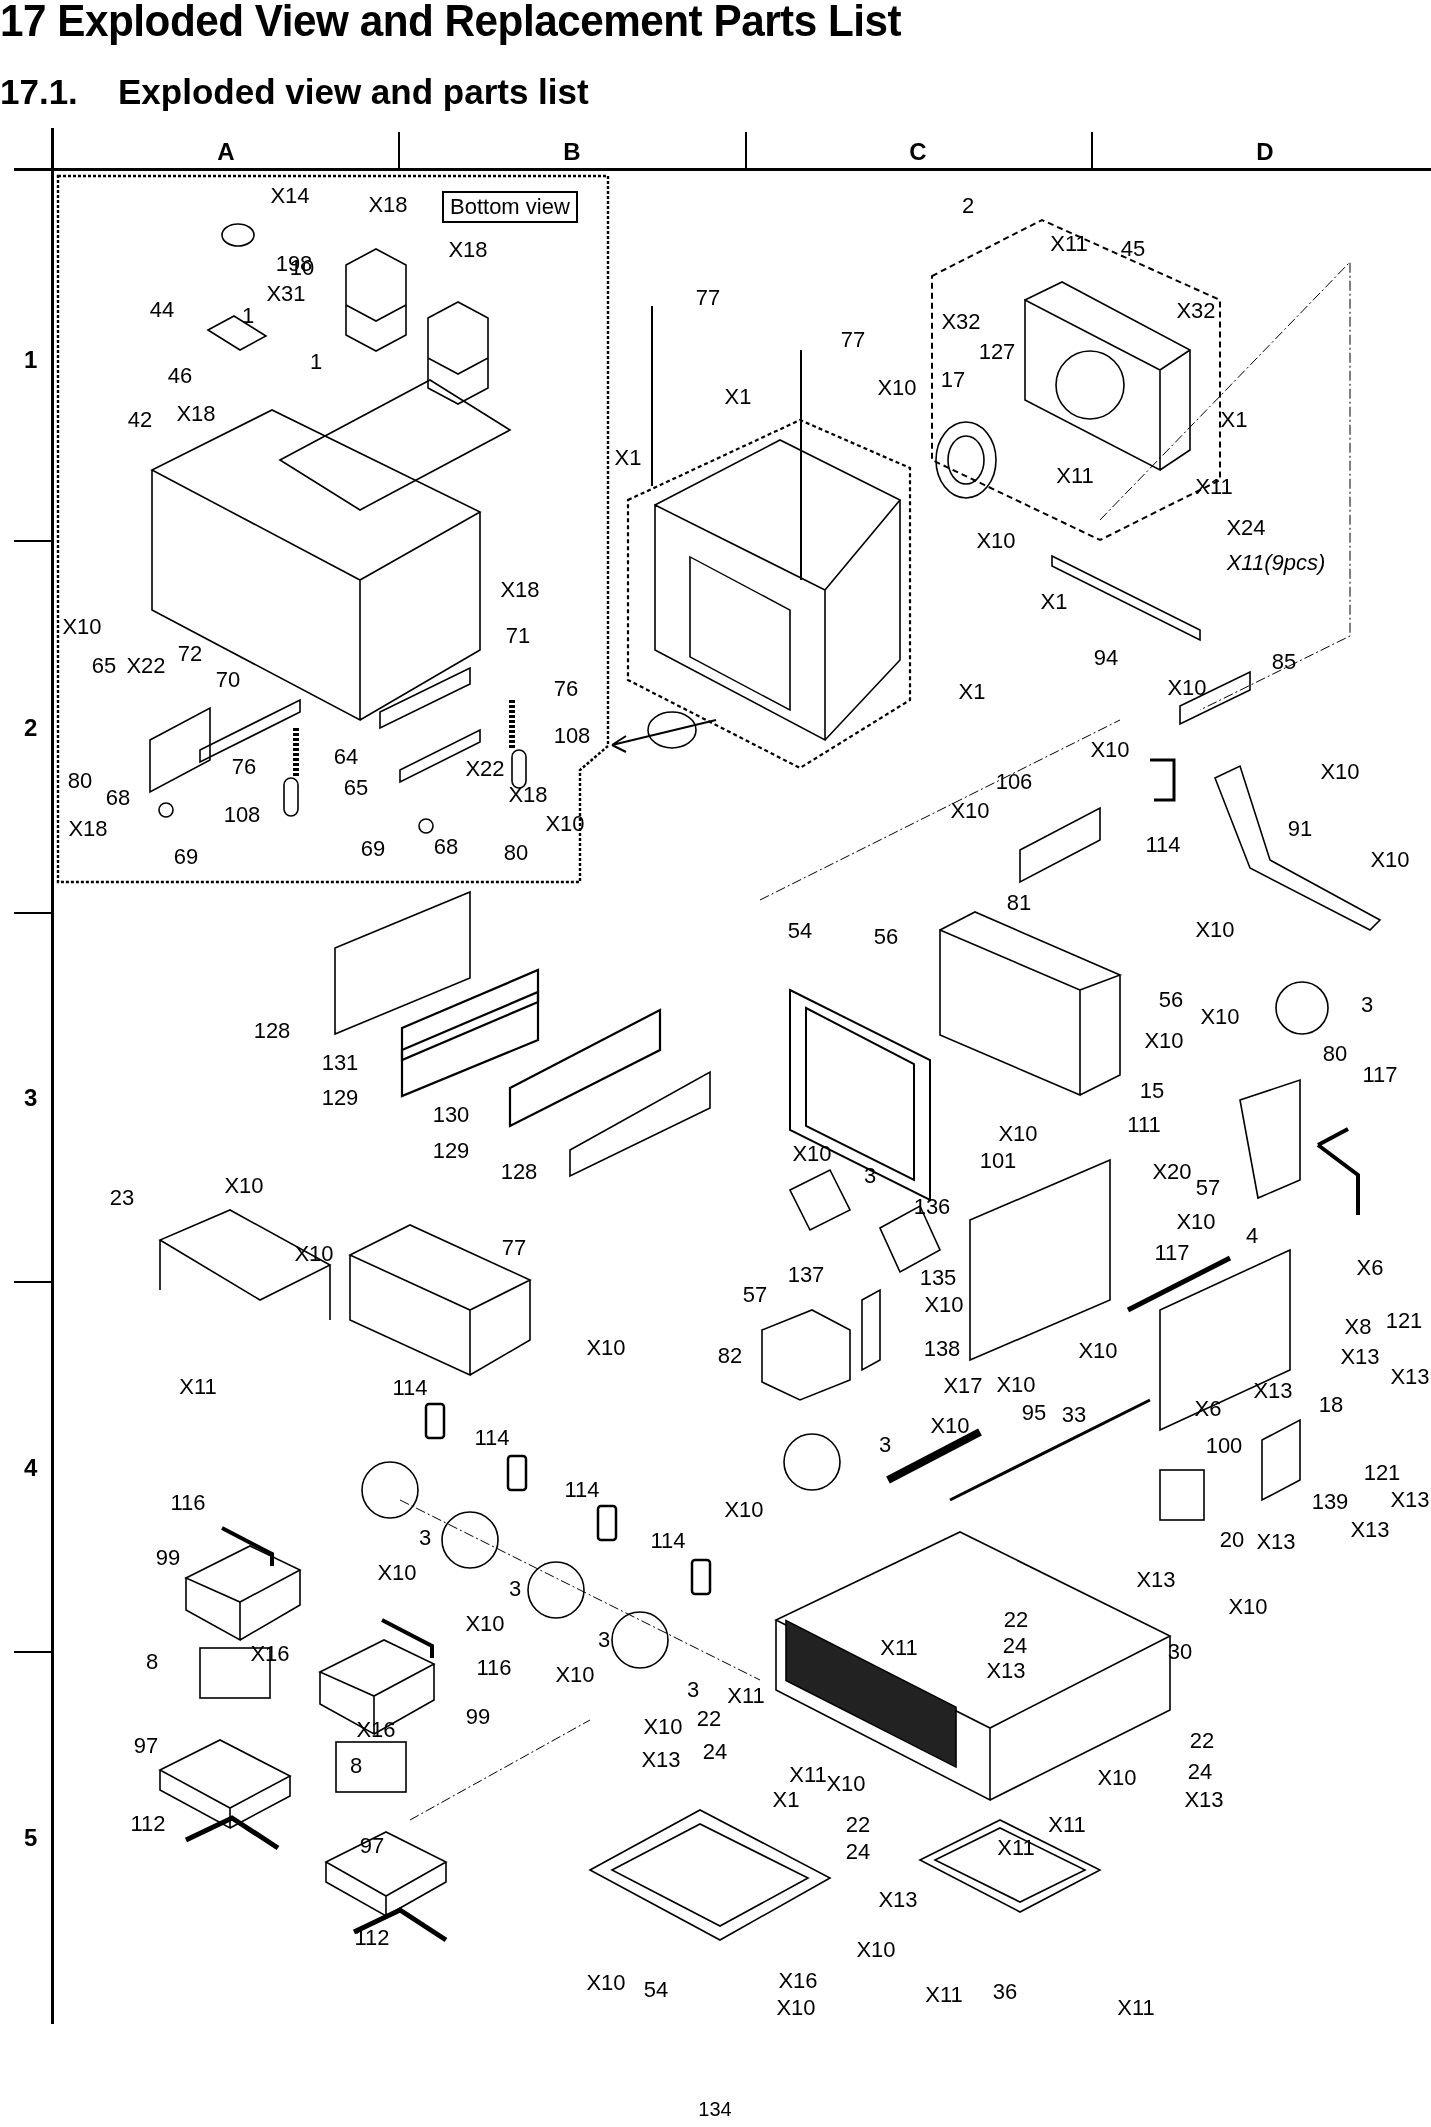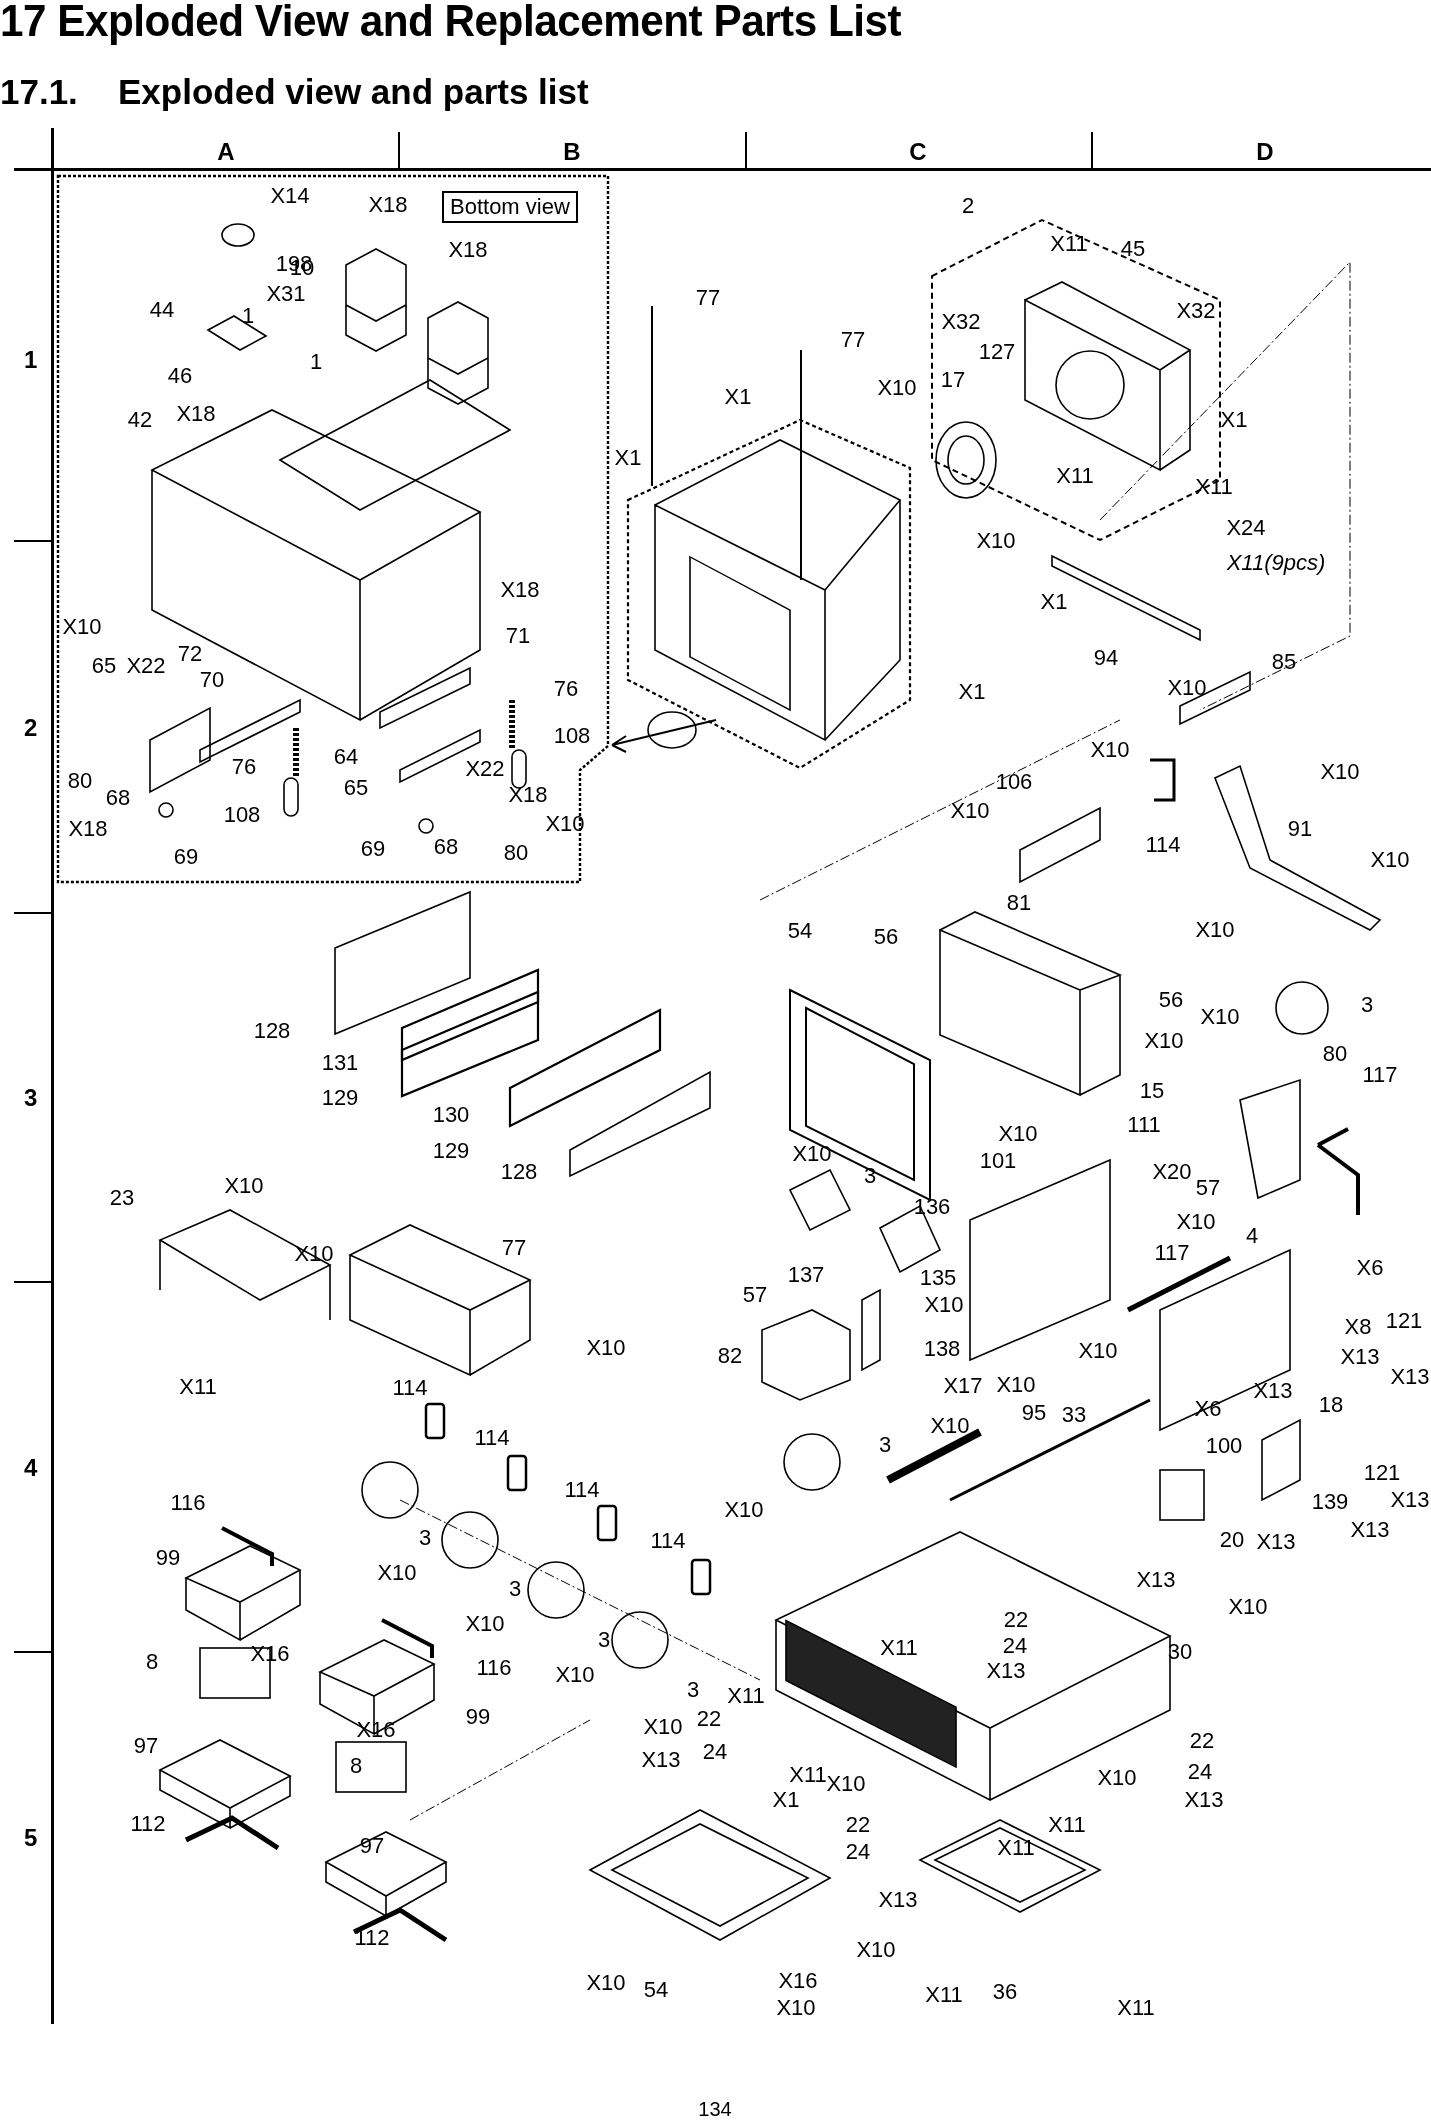--- a/index.html
+++ b/index.html
@@ -166,21 +166,21 @@
     <div class="lbl" style="left: 388px; top: 205px;">X18</div>
     <div class="lbl" style="left: 468px; top: 250px;">X18</div>
     <div class="lbl" style="left: 316px; top: 362px;">1</div>
     <div class="lbl" style="left: 140px; top: 420px;">42</div>
     <div class="lbl" style="left: 196px; top: 414px;">X18</div>
     <div class="lbl" style="left: 520px; top: 590px;">X18</div>
     <div class="lbl" style="left: 82px; top: 627px;">X10</div>
     <div class="lbl" style="left: 104px; top: 666px;">65</div>
     <div class="lbl" style="left: 146px; top: 666px;">X22</div>
     <div class="lbl" style="left: 190px; top: 654px;">72</div>
-    <div class="lbl" style="left: 212px; top: 680px;">70</div>
+    <div class="lbl" style="left: 228px; top: 680px;">70</div>
     <div class="lbl" style="left: 80px; top: 781px;">80</div>
     <div class="lbl" style="left: 118px; top: 798px;">68</div>
     <div class="lbl" style="left: 88px; top: 829px;">X18</div>
     <div class="lbl" style="left: 244px; top: 767px;">76</div>
     <div class="lbl" style="left: 242px; top: 815px;">108</div>
     <div class="lbl" style="left: 186px; top: 857px;">69</div>
     <div class="lbl" style="left: 518px; top: 636px;">71</div>
     <div class="lbl" style="left: 566px; top: 689px;">76</div>
     <div class="lbl" style="left: 572px; top: 736px;">108</div>
     <div class="lbl" style="left: 346px; top: 757px;">64</div>

